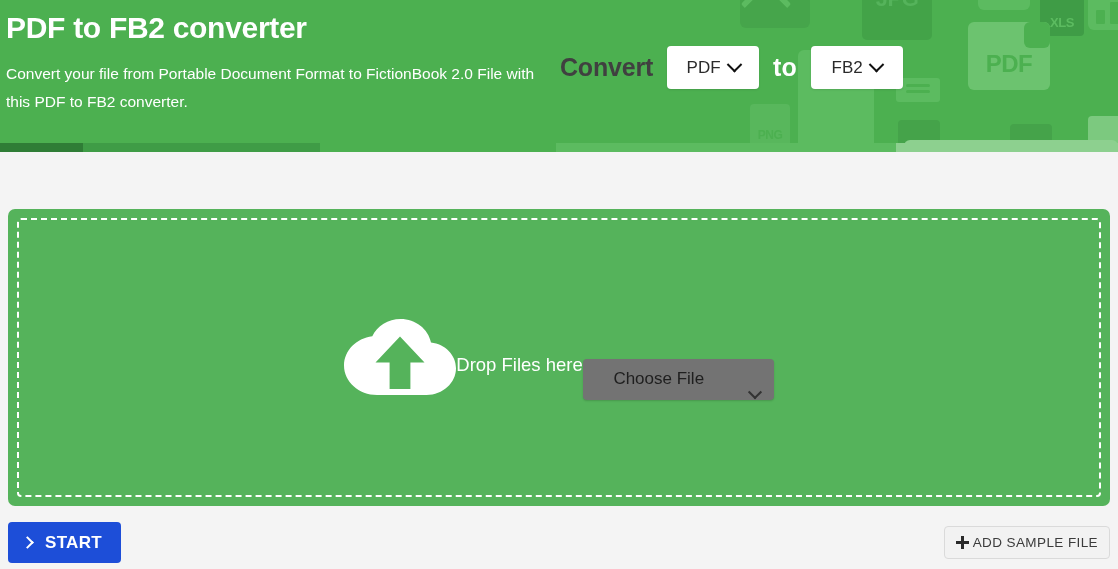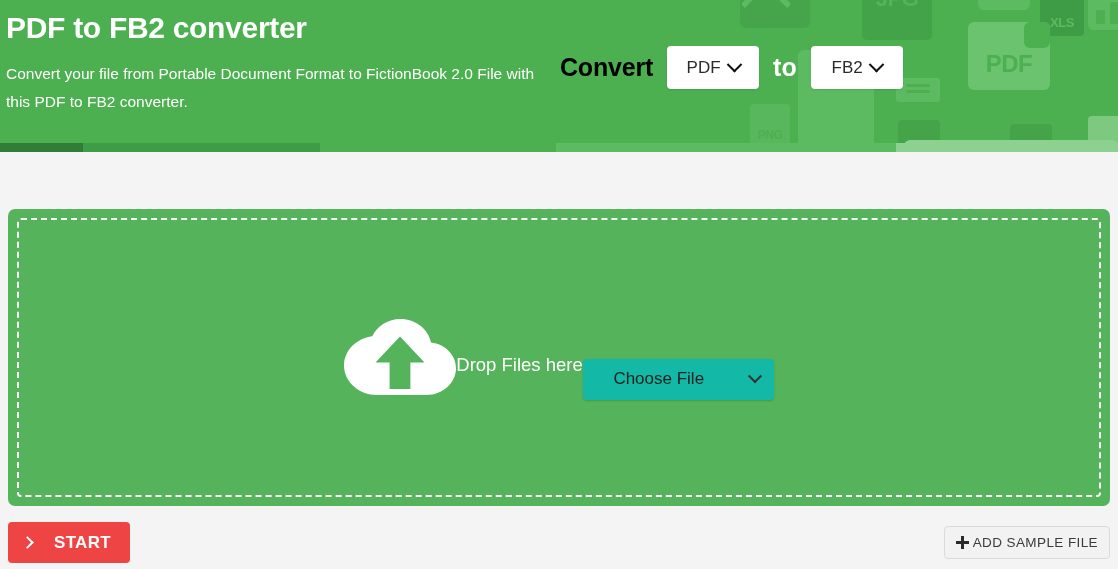--- a/index.html
+++ b/index.html
@@ -67,21 +67,21 @@
     max-width: 540px;
   }
 
   .convert-bar {
     display: flex;
     align-items: center;
     gap: 14px;
     margin-top: 46px;
   }
   .convert-word {
-    color: #000000;
+    color: #404040;
     font-size: 25px;
     font-weight: bold;
     letter-spacing: -0.2px;
   }
   .to-word {
     color: #ffffff;
     font-size: 25px;
     font-weight: bold;
   }
   .format-select {
@@ -156,22 +156,22 @@
     z-index: 2;
     margin-top: 14px;
     color: #ffffff;
     font-size: 18.5px;
   }
   .choose-row {
     position: relative;
     z-index: 2;
     margin-top: 43px;
     display: flex;
-    align-items: center;
-    background: #14b8a6;
+    align-items: flex-end;
+    background: #737373;
     border-radius: 4px;
     box-shadow: 0 1px 2px rgba(0,0,0,0.16);
     overflow: hidden;
   }
   .choose-btn {
     display: flex;
     align-items: center;
     justify-content: center;
     min-width: 152px;
     height: 41px;
@@ -206,24 +206,24 @@
     margin-top: 16px;
     height: 50px;
     padding: 0 8px;
     display: flex;
     align-items: flex-start;
     justify-content: space-between;
   }
   .start-btn {
     display: flex;
     align-items: center;
-    gap: 22px;
+    gap: 13px;
     height: 41px;
     padding: 0 19px 0 15px;
-    background: #ef4444;
+    background: #1d4ed8;
     border: none;
     border-radius: 4px;
     color: #ffffff;
     font-size: 17px;
     font-weight: bold;
     letter-spacing: 0.3px;
     cursor: pointer;
     font-family: "Liberation Sans", sans-serif;
   }
   .chev-right {

